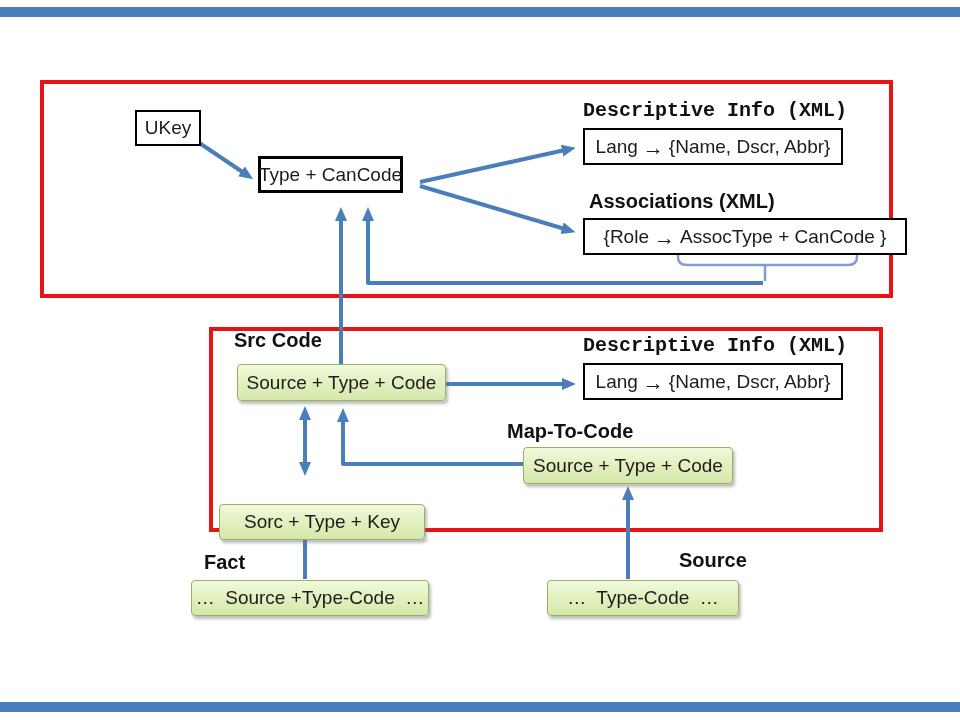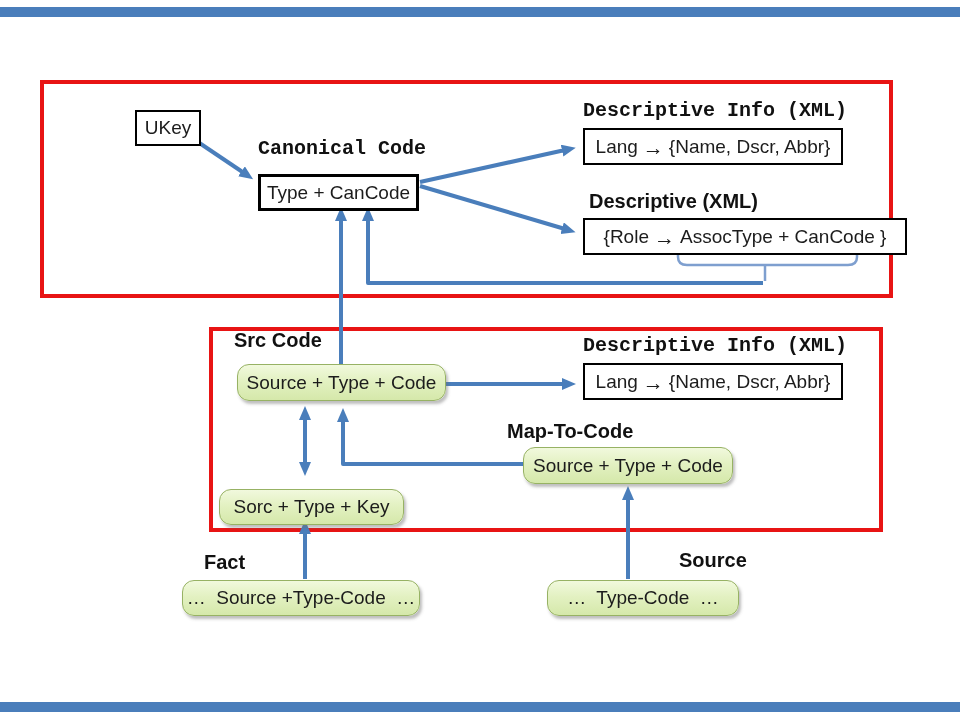--- a/index.html
+++ b/index.html
@@ -10,21 +10,21 @@
   .bar.bottom{top:702px;}
   .frame{position:absolute;box-sizing:border-box;border:4px solid #e81414;background:transparent;z-index:0;}
   svg.connectors{position:absolute;left:0;top:0;z-index:1;pointer-events:none;}
   .lbl{position:absolute;z-index:2;font-weight:bold;font-size:20px;line-height:22px;color:#111;
        white-space:nowrap;}
   .lbl.ctr{text-align:center;font-family:Liberation Mono, monospace;}
   .bx{position:absolute;z-index:2;box-sizing:border-box;display:flex;align-items:center;
       justify-content:center;font-size:19px;color:#1c1c1c;white-space:pre;background:#ffffff;}
   .bk2{border:2px solid #000;}
   .bk3{border:3px solid #000;}
-  .gr{border:1px solid #97b264;border-radius:12px;
+  .gr{border:1px solid #97b264;border-radius:4px;
       background:linear-gradient(180deg,#f1f9dd 0%,#e3f1c2 45%,#d5e8aa 100%);
       box-shadow:2px 3px 3px rgba(110,110,110,0.45);}
   .ag{font-weight:bold;font-size:21px;padding:0 5px;position:relative;top:1px;}
 </style>
 </head>
 <body>
 
 <div class="stage">
 
   <div class="bar top"></div>
@@ -52,45 +52,44 @@
       <path d="M305,579 L305,531" marker-end="url(#ah)"></path>
     </g>
     <g stroke="#7e9fcf" stroke-width="2.5" fill="none">
       <path d="M678,252 L678,257 Q678,265 687,265 L848,265 Q857,265 857,257 L857,252"></path>
       <path d="M765,265 L765,281"></path>
     </g>
   </svg>
 
   <div class="bx bk2" style="left:111px;top:110px;width:66px;height:36px;margin-left:24px;">UKey</div>
 
-  <div class="lbl ctr" style="left:258px;top:138px;width:162px;">Canonical Code</div>
-  <div class="bx bk3" style="left:258px;top:174px;width:161px;height:37px;">Type + CanCode</div>
+  <div class="bx bk3" style="left:258px;top:156px;width:145px;height:37px;">Type + CanCode</div>
 
   <div class="lbl ctr" style="left:583px;top:100px;width:260px;">Descriptive Info (XML)</div>
   <div class="bx bk2" style="left:583px;top:128px;width:260px;height:37px;">
     <span>Lang</span><span class="ag">→</span><span>{Name, Dscr, Abbr}</span>
   </div>
 
-  <div class="lbl" style="left:589px;top:190px;">Descriptive (XML)</div>
+  <div class="lbl" style="left:589px;top:190px;">Associations (XML)</div>
   <div class="bx bk2" style="left:583px;top:218px;width:324px;height:37px;">
     <span>{Role</span><span class="ag">→</span><span>AssocType + CanCode }</span>
   </div>
 
   <div class="lbl" style="left:234px;top:329px;">Src Code</div>
   <div class="bx gr" style="left:237px;top:364px;width:209px;height:37px;">Source + Type + Code</div>
 
   <div class="lbl ctr" style="left:583px;top:335px;width:260px;">Descriptive Info (XML)</div>
   <div class="bx bk2" style="left:583px;top:363px;width:260px;height:37px;">
     <span>Lang</span><span class="ag">→</span><span>{Name, Dscr, Abbr}</span>
   </div>
 
   <div class="lbl" style="left:507px;top:420px;">Map-To-Code</div>
   <div class="bx gr" style="left:523px;top:447px;width:210px;height:37px;">Source + Type + Code</div>
 
-  <div class="bx gr" style="left:219px;top:489px;width:185px;height:36px;">Sorc + Type + Key</div>
+  <div class="bx gr" style="left:219px;top:504px;width:206px;height:36px;">Sorc + Type + Key</div>
 
   <div class="lbl" style="left:204px;top:551px;">Fact</div>
-  <div class="bx gr" style="left:182px;top:580px;width:238px;height:36px;">…  Source +Type-Code  …</div>
+  <div class="bx gr" style="left:191px;top:580px;width:238px;height:36px;">…  Source +Type-Code  …</div>
 
   <div class="lbl" style="left:649px;top:549px;margin-left:30px;">Source</div>
   <div class="bx gr" style="left:547px;top:580px;width:192px;height:36px;">…  Type-Code  …</div>
 
 </div>
 
 </body></html>

